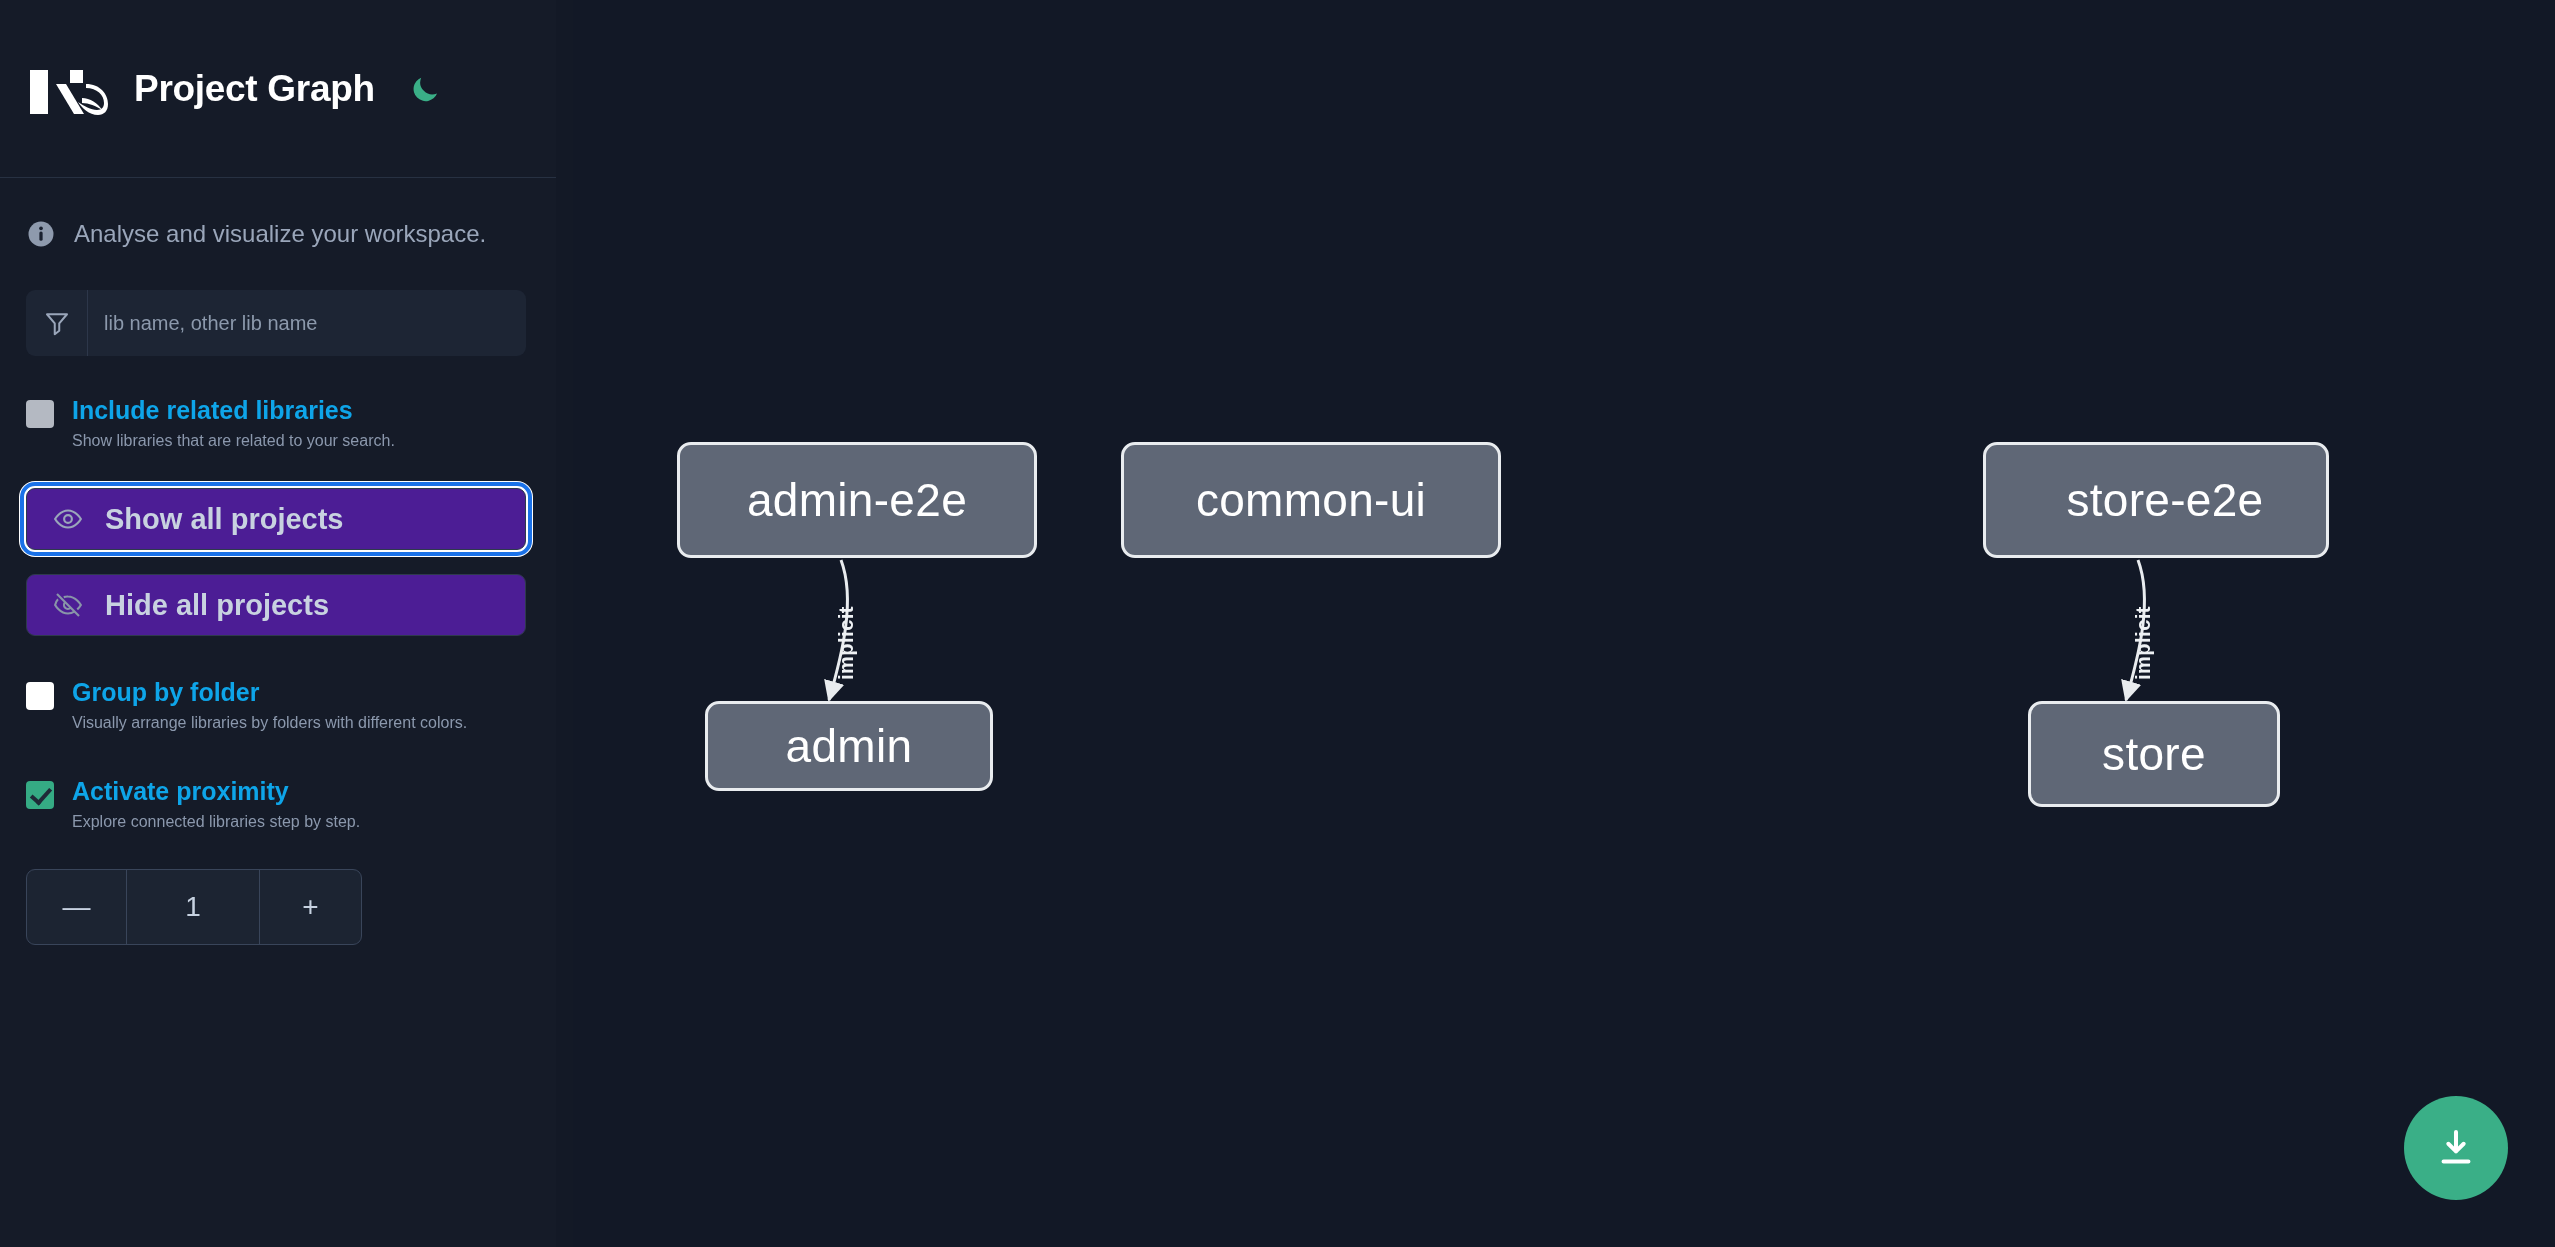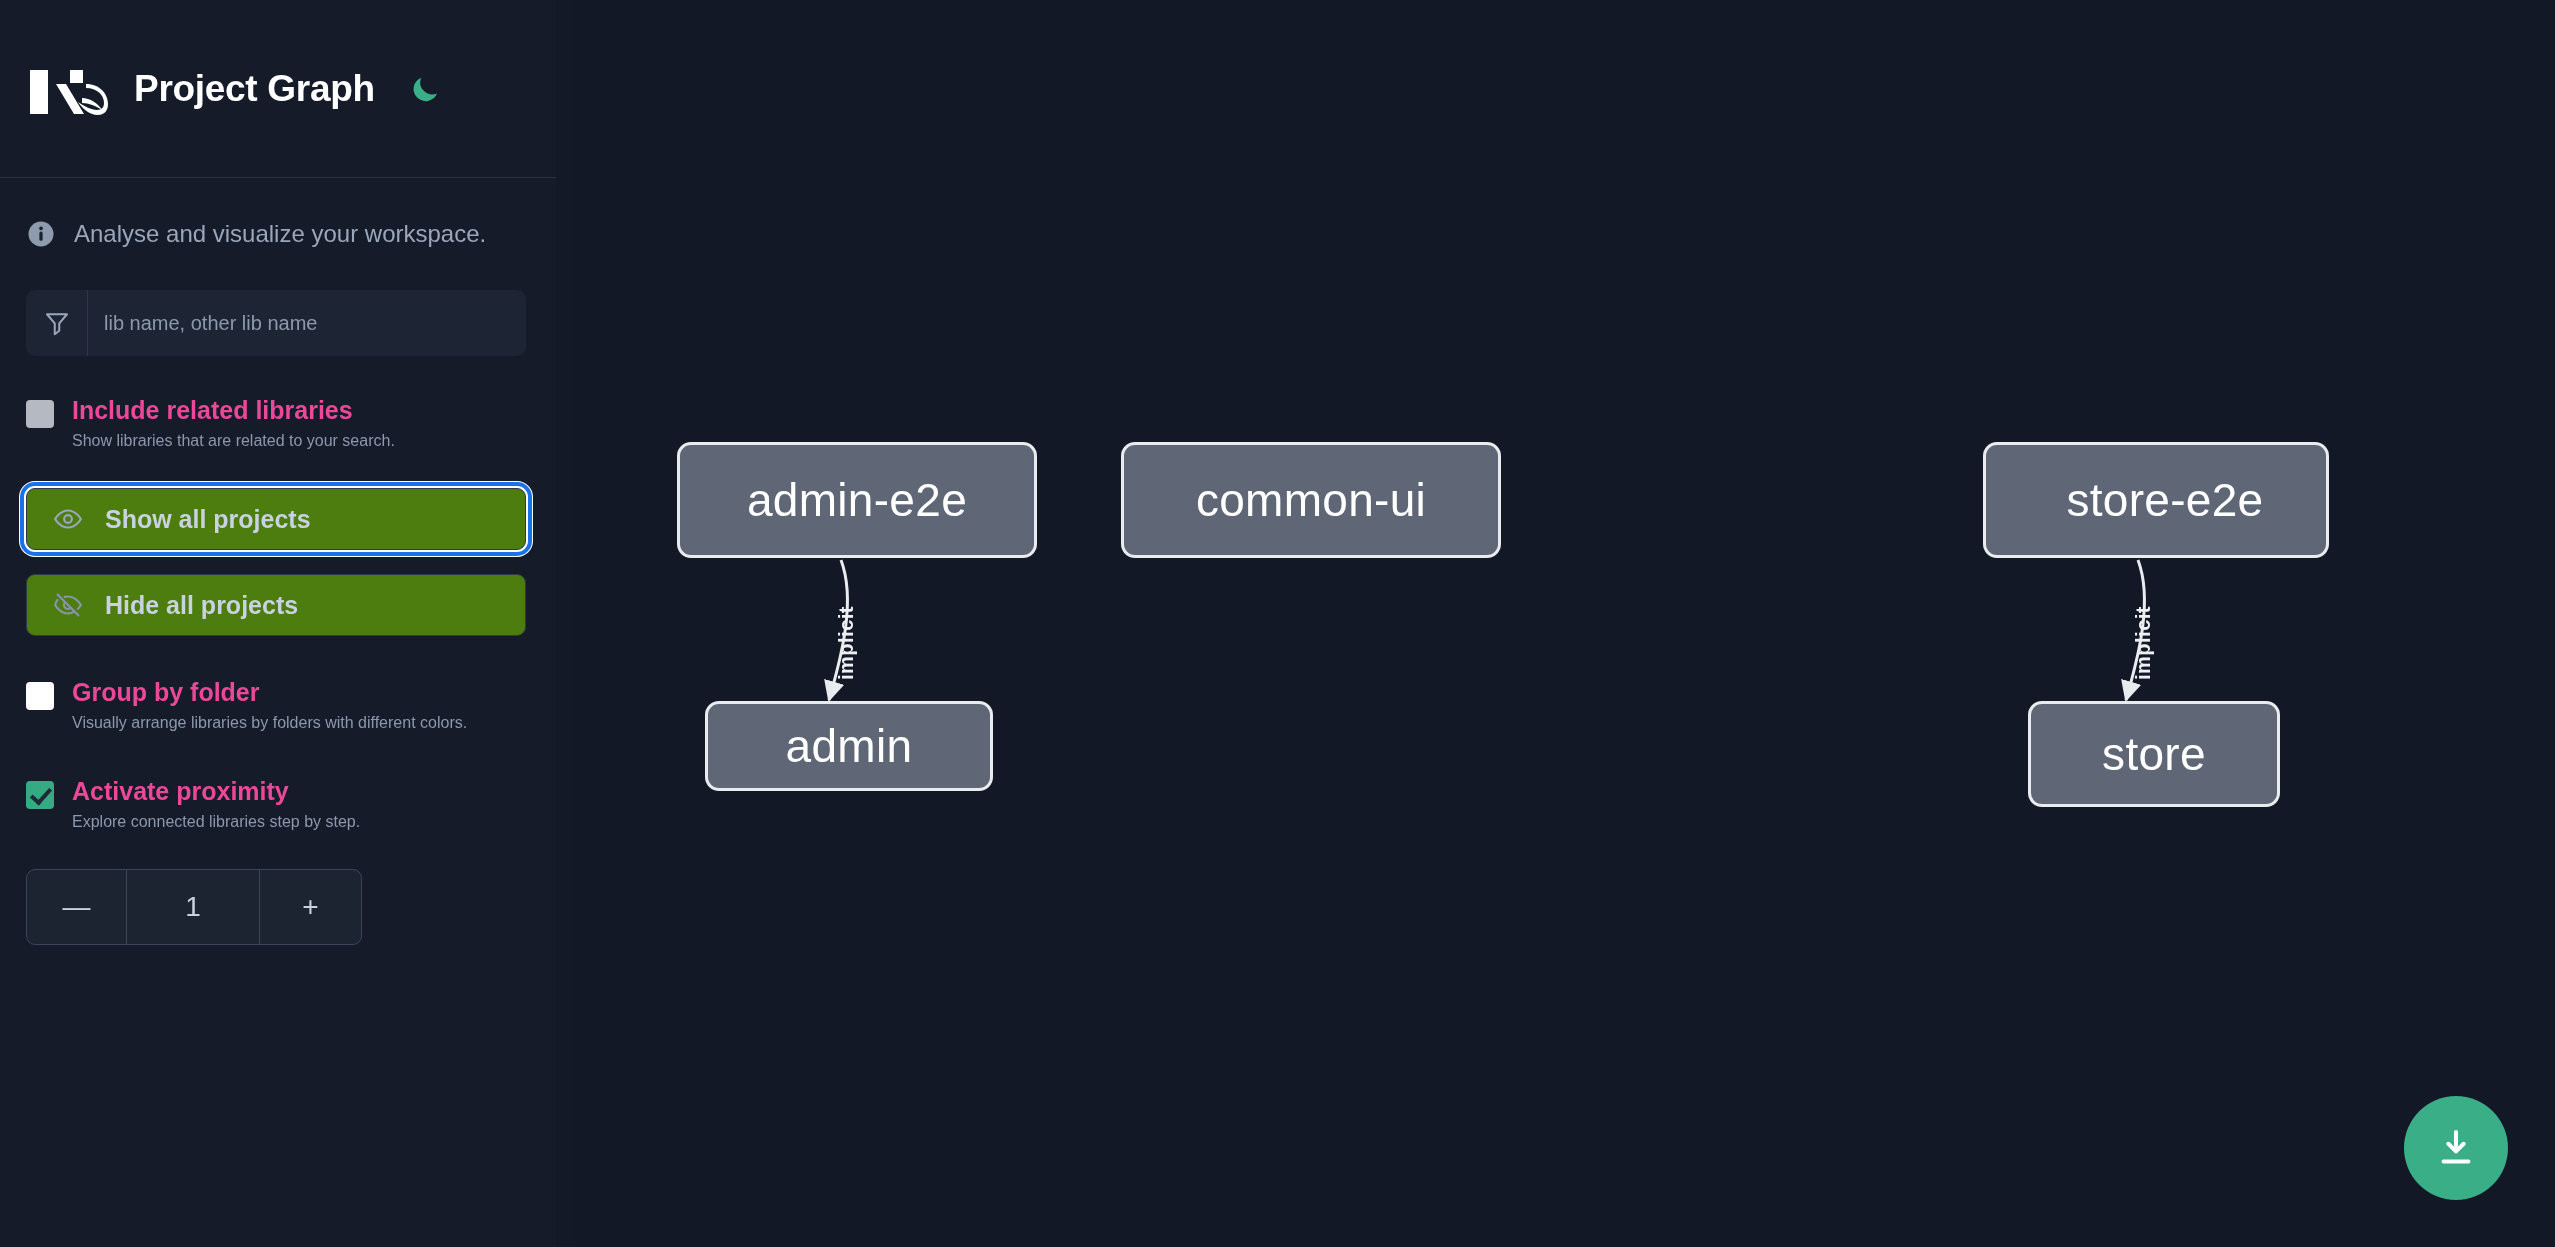--- a/index.html
+++ b/index.html
@@ -78,35 +78,35 @@
   .cbox.gray { background: #b4b9c2; }
   .cbox.white { background: #ffffff; }
   .cbox.green { background: #35ab84; }
   .cbox.green::after {
     content: ""; position: absolute;
     left: 9px; top: 3px; width: 8px; height: 16px;
     border: solid #1f2a37; border-width: 0 4px 4px 0;
     transform: rotate(42deg);
   }
   .check-body { margin-left: 18px; }
-  .check-label { font-size: 25px; font-weight: 700; color: #ec4899; line-height: 1.35; }
+  .check-label { font-size: 25px; font-weight: 700; color: #0ea5e9; line-height: 1.35; }
   .check-desc { font-size: 16px; color: #8b98ad; line-height: 1.42; max-width: 440px; margin-top: 2px; }
 
   .gap-24 { height: 24px; }
   .gap-36 { height: 36px; }
 
   
   .act-btn {
     position: relative;
     display: flex; align-items: center;
     height: 62px; width: 500px;
-    background: #4d7c0f;
+    background: #4c1d95;
     border: 1px solid #2f3a4d;
     border-radius: 9px;
-    color: #c8d2e0; font-size: 25px; font-weight: 700;
+    color: #c8d2e0; font-size: 29px; font-weight: 700;
     cursor: pointer;
     padding-left: 26px;
     font-family: "Liberation Sans", sans-serif;
   }
   .act-btn .bi { margin-right: 22px; display: flex; }
   .act-btn.focused {
     outline: 4px solid #1b72e8;
     outline-offset: 2px;
     box-shadow: 0 0 0 7px #ffffff;
   }

